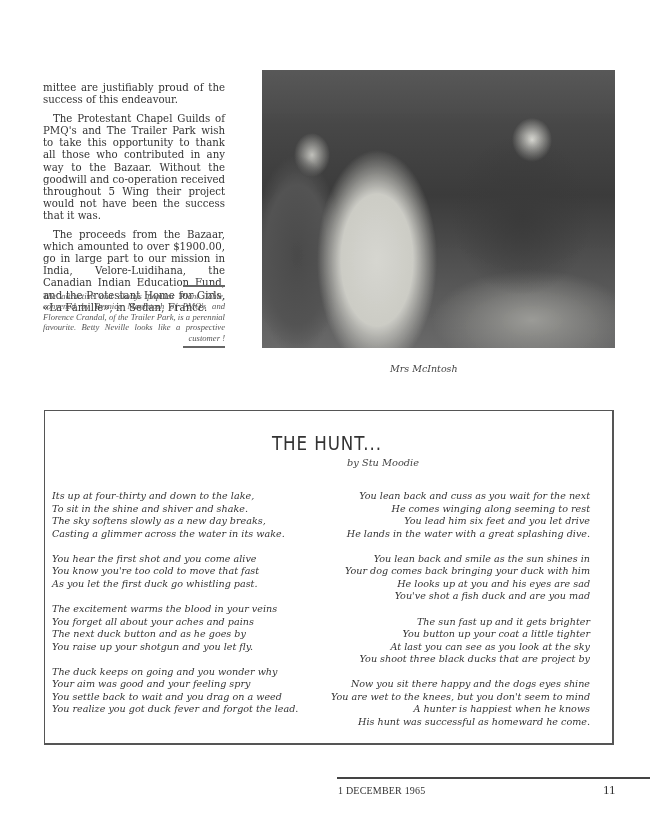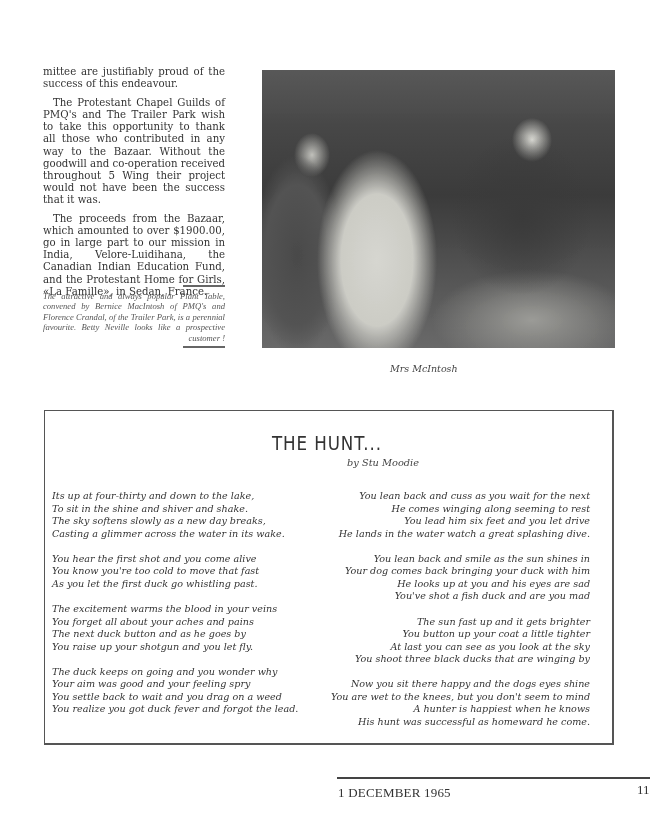--- a/index.html
+++ b/index.html
@@ -2,21 +2,21 @@
 <html><head>
   <meta charset="utf-8">
   <style>
     html, body { margin: 0; padding: 0; }
     body {
       width: 650px; height: 834px; position: relative; overflow: hidden;
       background: #ffffff; color: #2a2a2a;
       font-family: "DejaVu Serif", serif;
     }
     .left-col {
-      position: absolute; left: 43px; top: 66px; width: 182px;
+      position: absolute; left: 43px; top: 82px; width: 182px;
       font-size: 10.2px; line-height: 12.1px; color: #333;
     }
     .left-col p { margin: 0 0 7px 0; text-align: justify; }
     .left-col p.indent { text-indent: 10px; }
     .caption-rule-top, .caption-rule-bot {
       position: absolute; left: 183px; width: 42px; height: 2px; background: #666;
     }
     .caption-rule-top { top: 285px; }
     .caption-rule-bot { top: 346px; }
     .photo-caption {
@@ -61,25 +61,25 @@
     }
     .poem-col.left { left: 52px; }
     .poem-col.right { left: 331px; text-align: right; }
     .stanza { margin-bottom: 12.8px; }
     .stanza div { height: 12.5px; }
     .footer-rule {
       position: absolute; left: 337px; top: 777px; width: 313px; height: 2px; background: #444;
     }
     .footer-date {
       position: absolute; left: 338px; top: 785px;
-      font-family: "Liberation Serif", serif; font-size: 13px; color: #333; letter-spacing: 0.2px;
+      font-family: "Liberation Serif", serif; font-size: 10px; color: #333; letter-spacing: 0.2px;
     }
     .footer-page {
       position: absolute; left: 603px; top: 782px;
-      font-family: "Liberation Serif", serif; font-size: 13px; color: #333; margin-left: 34px;
+      font-family: "Liberation Serif", serif; font-size: 13px; color: #333;
     }
   </style>
 </head>
 <body>
 
 <div class="left-col">
   <p>mittee are justifiably proud of the success of this endeavour.</p>
   <p class="indent">The Protestant Chapel Guilds of PMQ's and The Trailer Park wish to take this opportunity to thank all those who contributed in any way to the Bazaar. Without the goodwill and co-operation received throughout 5 Wing their project would not have been the success that it was.</p>
   <p class="indent">The proceeds from the Bazaar, which amounted to over $1900.00, go in large part to our mission in India, Velore-Luidihana, the Canadian Indian Education Fund, and the Protestant Home for Girls, «La Famille», in Sedan, France.</p>
 </div>
@@ -119,33 +119,33 @@
     <div>You settle back to wait and you drag on a weed</div>
     <div>You realize you got duck fever and forgot the lead.</div>
   </div>
 </div>
 
 <div class="poem-col right">
   <div class="stanza">
     <div>You lean back and cuss as you wait for the next</div>
     <div>He comes winging along seeming to rest</div>
     <div>You lead him six feet and you let drive</div>
-    <div>He lands in the water watch a great splashing dive.</div>
+    <div>He lands in the water with a great splashing dive.</div>
   </div>
   <div class="stanza">
     <div>You lean back and smile as the sun shines in</div>
     <div>Your dog comes back bringing your duck with him</div>
     <div>He looks up at you and his eyes are sad</div>
     <div>You've shot a fish duck and are you mad</div>
   </div>
   <div class="stanza">
     <div>The sun fast up and it gets brighter</div>
     <div>You button up your coat a little tighter</div>
     <div>At last you can see as you look at the sky</div>
-    <div>You shoot three black ducks that are winging by</div>
+    <div>You shoot three black ducks that are project by</div>
   </div>
   <div class="stanza">
     <div>Now you sit there happy and the dogs eyes shine</div>
     <div>You are wet to the knees, but you don't seem to mind</div>
     <div>A hunter is happiest when he knows</div>
     <div>His hunt was successful as homeward he come.</div>
   </div>
 </div>
 
 <div class="footer-rule"></div>

